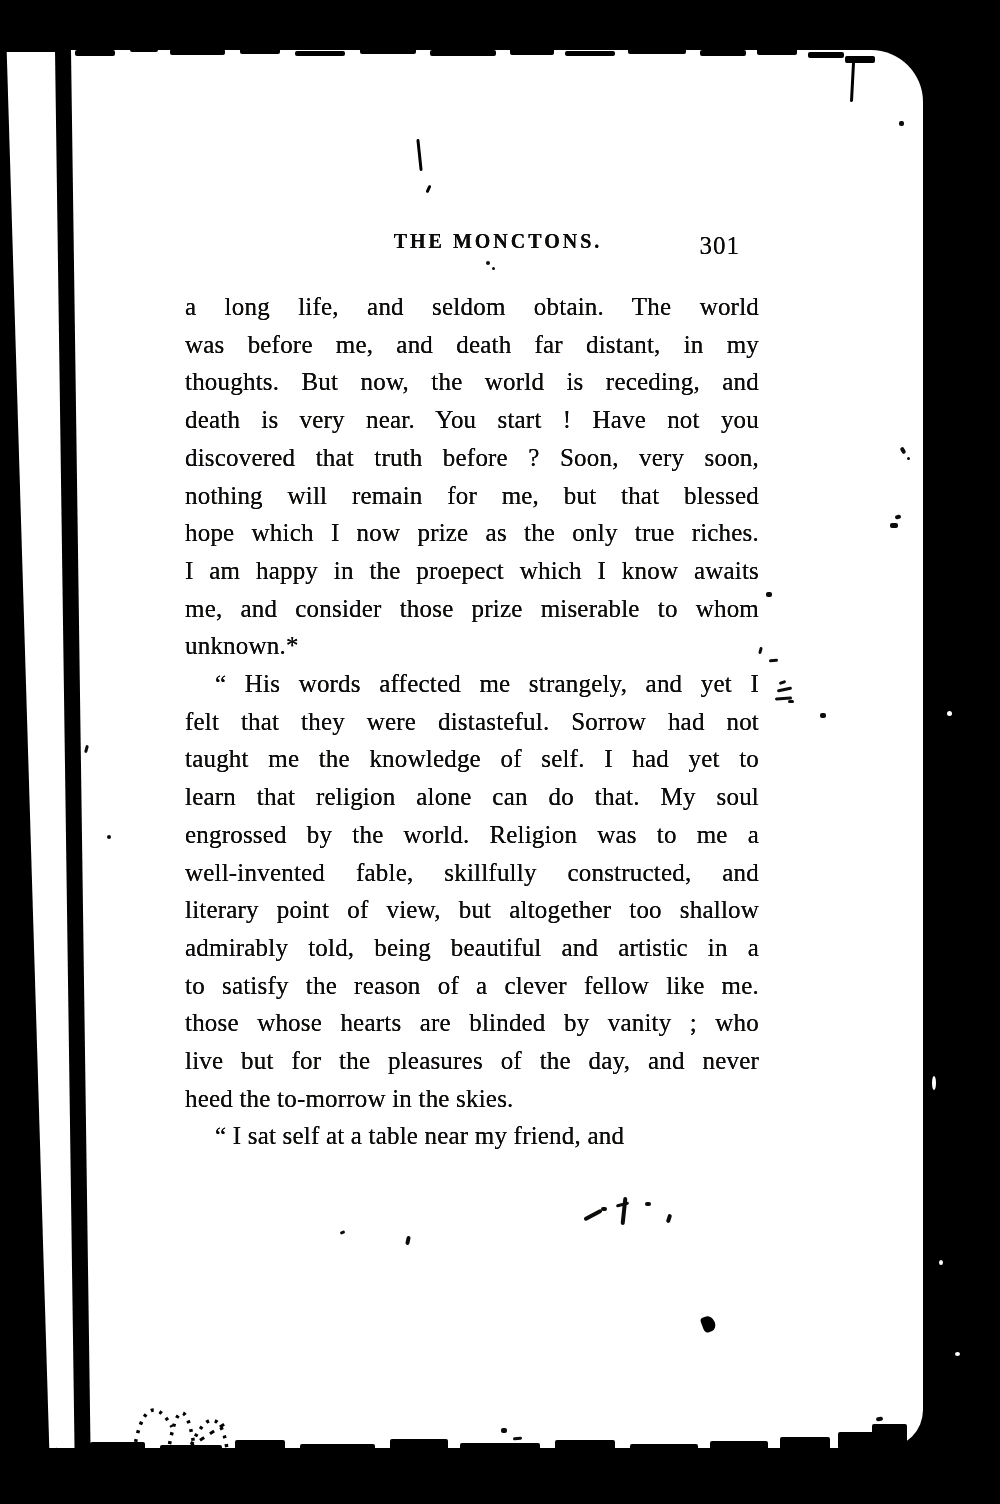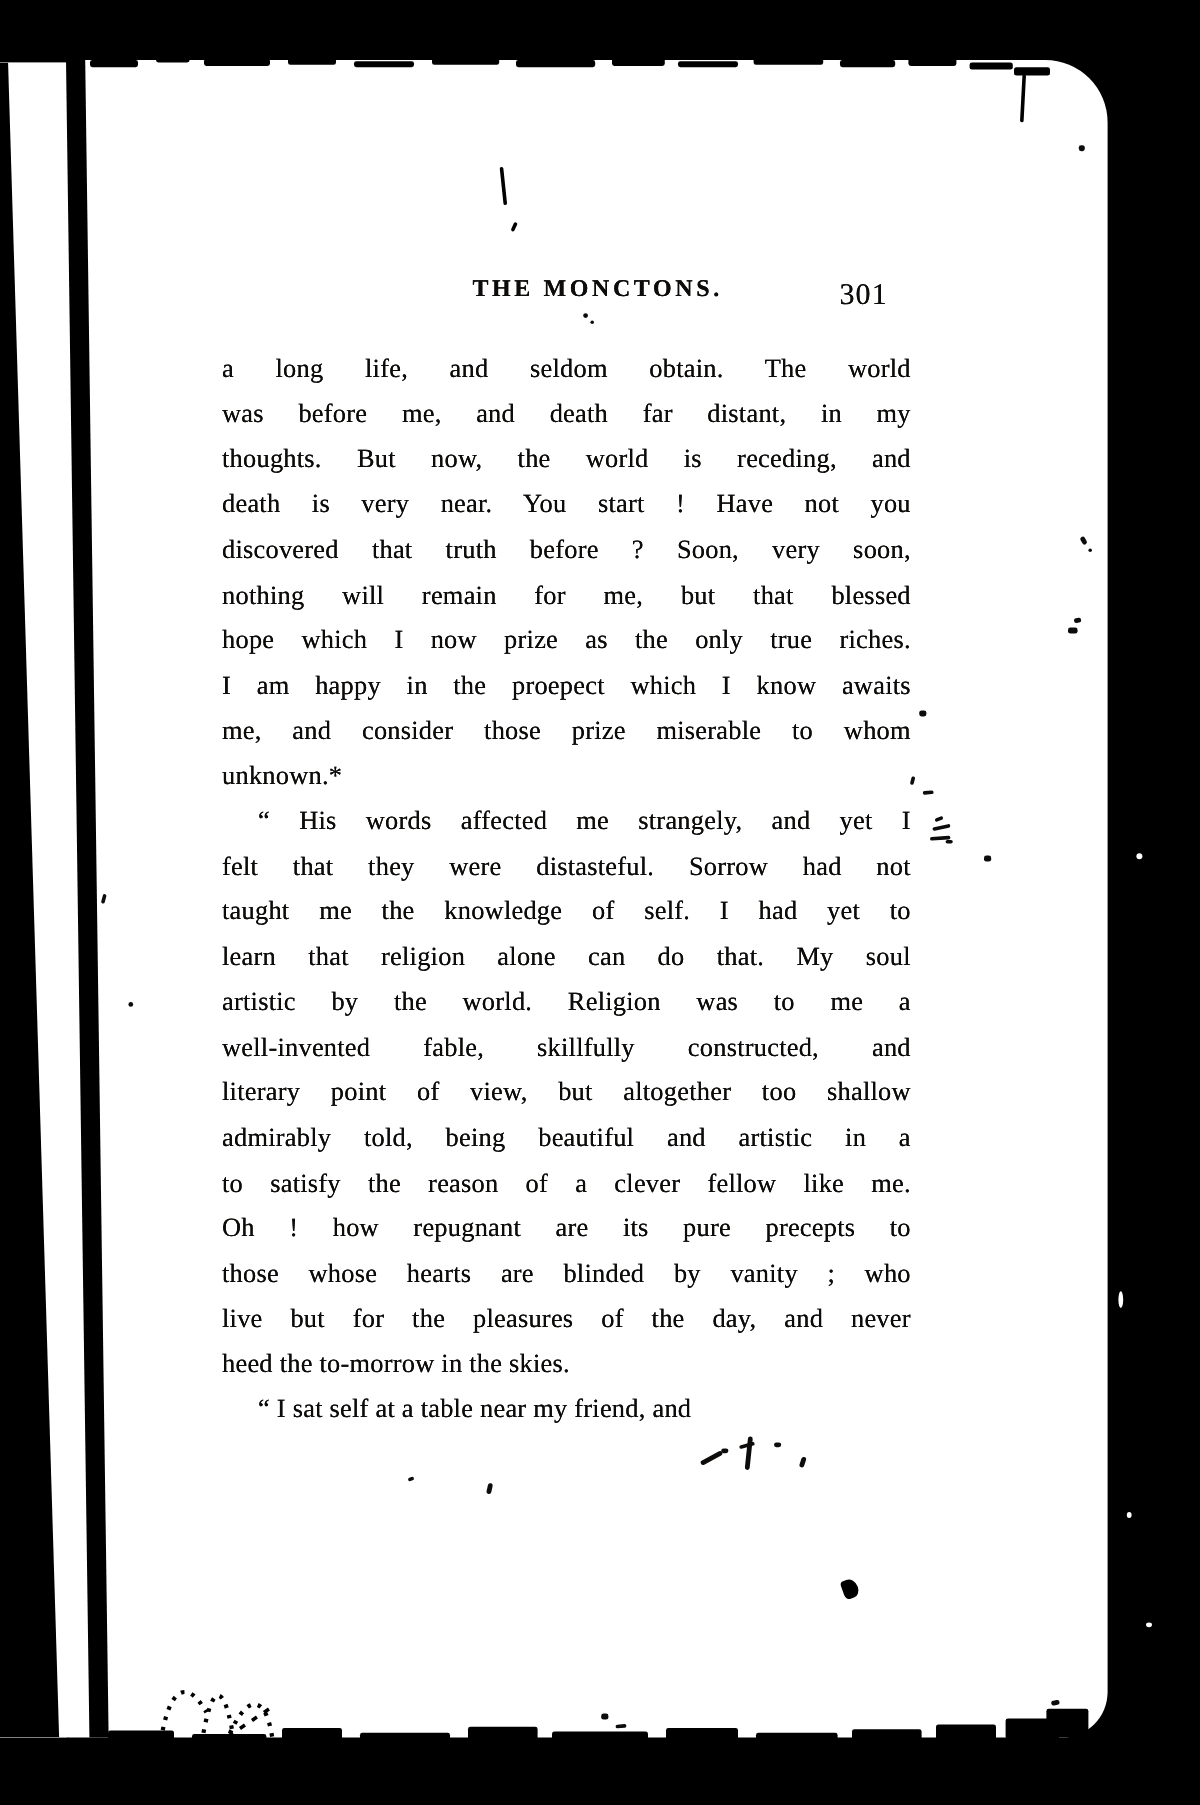--- a/index.html
+++ b/index.html
@@ -52,21 +52,21 @@
     text-shadow:0 0 0.5px currentColor;
     margin-left:36px;
   }
   .page-num{
     position:absolute;right:19px;top:2px;
     font-size:25px;font-weight:400;letter-spacing:1px;
     text-shadow:0 0 0.5px currentColor;
   }
   .body-text{margin-top:18px;}
   .line{
-    font-size:22px;
+    font-size:25px;
     line-height:37.7px;
     letter-spacing:0.2px;
     white-space:nowrap;
     text-align:justify;
     text-align-last:justify;
     text-shadow:0 0 0.5px currentColor;
   }
   .line.endline{text-align-last:left;}
   .line.indent{text-indent:30px;}
   
@@ -111,26 +111,25 @@
           <div class="line">hope which I now prize as the only true riches.</div>
           <div class="line">I am happy in the proepect which I know awaits</div>
           <div class="line">me, and consider those prize miserable to whom</div>
           <div class="line endline">unknown.*</div>
         </div>
         <div>
           <div class="line indent">“ His words affected me strangely, and yet I</div>
           <div class="line">felt that they were distasteful.  Sorrow had not</div>
           <div class="line">taught me the knowledge of self.  I had yet to</div>
           <div class="line">learn that religion alone can do that.  My soul</div>
-          <div class="line">artistic by the world.  Religion was to me a</div>
+          <div class="line">engrossed by the world.  Religion was to me a</div>
           <div class="line">well-invented fable, skillfully constructed, and</div>
           <div class="line">literary point of view, but altogether too shallow</div>
           <div class="line">admirably told, being beautiful and artistic in a</div>
           <div class="line">to satisfy the reason of a clever fellow like me.</div>
-          <div class="line">Oh !  how repugnant are its pure precepts to</div>
           <div class="line">those whose hearts are blinded by vanity ; who</div>
           <div class="line">live but for the pleasures of the day, and never</div>
           <div class="line endline">heed the to-morrow in the skies.</div>
         </div>
         <div>
           <div class="line endline indent">“ I sat self at a table near my friend, and</div>
         </div>
       </div>
   </div>
 

